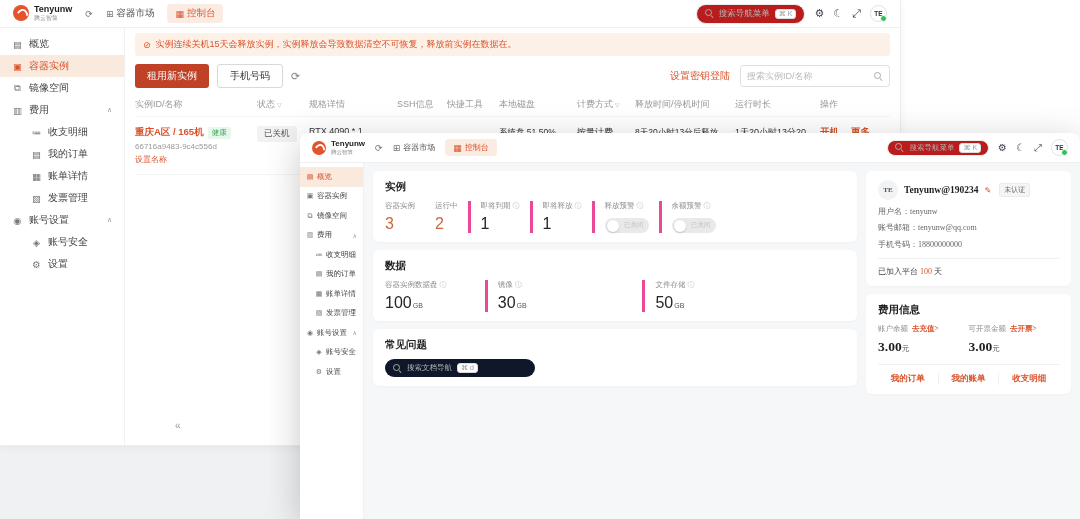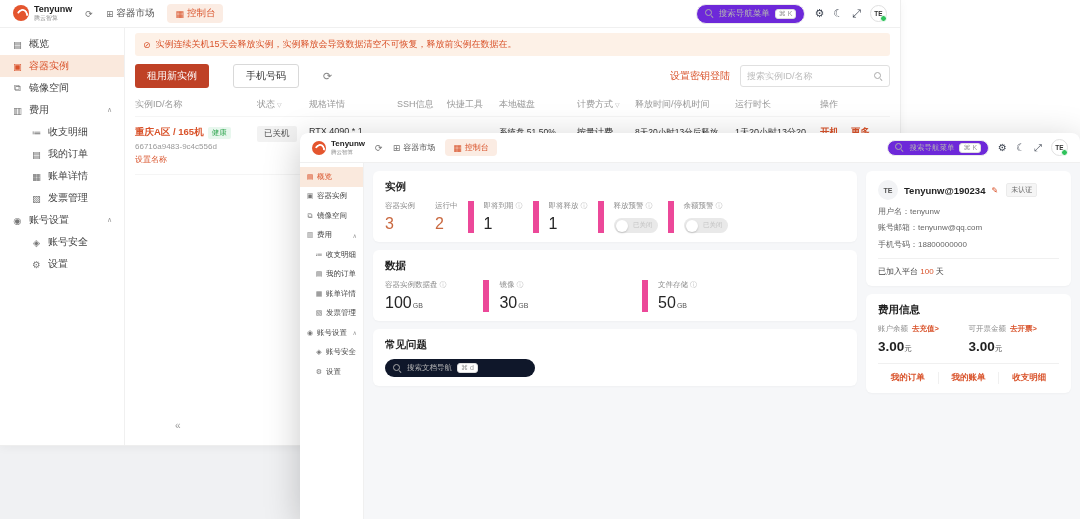--- a/index.html
+++ b/index.html
@@ -9,21 +9,21 @@
     font-family: "Liberation Sans", "DejaVu Sans", sans-serif; color:#262626;
   }
   a { text-decoration: none; }
 
   
   .link { color:#d9532b; cursor:pointer; }
   .mag { width:9px; height:9px; position:relative; display:inline-block; flex:none; }
   .mag::before { content:""; position:absolute; left:0; top:0; width:5px; height:5px; border:1px solid #aaa; border-radius:50%; }
   .mag::after { content:""; position:absolute; left:6px; top:6px; width:3px; height:1px; background:#aaa; transform:rotate(45deg); transform-origin:left center; }
   .kbd { border:1px solid #ddd; background:#fff; border-radius:3px; font-size:7px; padding:0 3px; color:#999; white-space:nowrap; }
-  .search-pill { display:flex; align-items:center; gap:5px; background:#6d28d9; border:1px solid #ececec; border-radius:11px; padding:3px 8px; font-size:8.5px; color:#b3b3b3; cursor:pointer; }
+  .search-pill { display:flex; align-items:center; gap:5px; background:#b91c1c; border:1px solid #ececec; border-radius:11px; padding:3px 8px; font-size:8.5px; color:#b3b3b3; cursor:pointer; }
   .tb-icon { font-size:11px; color:#3d4451; cursor:pointer; line-height:1; }
   .avatar { width:17px; height:17px; border-radius:50%; background:#fff; border:1px solid #e0e0e0; font-size:6.5px; font-weight:bold; color:#333; display:flex; align-items:center; justify-content:center; position:relative; flex:none; cursor:pointer; }
   .avatar::after { content:""; position:absolute; right:-1px; bottom:-1px; width:5px; height:5px; border-radius:50%; background:#2fc25b; border:1px solid #fff; }
 
   .topbar { display:flex; align-items:center; background:#fff; border-bottom:1px solid #f0f0f0; flex:none; }
   .logo { display:flex; align-items:center; gap:5px; }
   .logo-mark { width:16px; height:16px; border-radius:50%; background:#e4552e; position:relative; flex:none; }
   .logo-mark::after { content:""; position:absolute; left:3.5px; top:3.5px; width:7px; height:7px; border:2px solid #fff; border-left-color:transparent; border-bottom-color:transparent; border-radius:50%; transform:rotate(-30deg); }
   .logo-text b { font-size:9px; display:block; line-height:1.1; color:#222; }
   .logo-text span { font-size:6px; color:#8a8a8a; display:block; line-height:1.1; }
@@ -42,21 +42,21 @@
   .nav-item.sub { padding-left:31px; }
   .nav-item .chev { margin-left:auto; font-size:7px; color:#999; }
 
   
   #back-win { position:absolute; left:0; top:0; width:900px; height:445px; background:#fff; box-shadow:0 0 0 1px #eeeeee, 0 2px 10px rgba(0,0,0,.05); display:flex; flex-direction:column; }
   #back-win .topbar { height:28px; padding:0 13px; }
   #back-win .sidenav { width:125px; }
   .page { flex:1; display:flex; flex-direction:column; position:relative; min-width:0; }
   .banner { margin:5px 10px 0; background:#fdf1e7; color:#d9532b; font-size:9px; padding:5px 8px; border-radius:3px; display:flex; gap:5px; align-items:center; }
   .banner .ni { font-size:9px; }
-  .actions { display:flex; align-items:center; margin:8px 10px 3px; gap:24px; }
+  .actions { display:flex; align-items:center; margin:8px 10px 3px; gap:8px; }
   .btn-primary { background:#bf4126; color:#fff; font-size:10px; padding:5px 12px; border-radius:3px; border:none; cursor:pointer; font-family:inherit; }
   .btn-default { background:#fff; border:1px solid #d9d9d9; color:#333; font-size:10px; padding:4px 12px; border-radius:3px; cursor:pointer; font-family:inherit; }
   .refresh-btn { color:#888; font-size:11px; cursor:pointer; }
   .inst-search { margin-left:auto; display:flex; align-items:center; gap:10px; }
   .inst-search .link { font-size:10px; }
   .search-box { width:150px; height:22px; border:1px solid #e0e0e0; border-radius:3px; display:flex; align-items:center; padding:0 6px; background:#fff; }
   .search-box input { border:none; outline:none; flex:1; font-size:9px; color:#333; min-width:0; background:transparent; font-family:inherit; }
   input::placeholder { color:#bbb; }
 
   .table { margin:2px 10px 0; }
@@ -92,27 +92,27 @@
   #front-win .search-pill { font-size:7.5px; padding:2px 7px; }
   #front-win .tb-icon { font-size:10px; }
   #front-win .sidenav { width:64px; padding-top:4px; }
   #front-win .nav-item { height:19.5px; font-size:7.5px; gap:3px; padding:0 6px; }
   #front-win .nav-item .ni { font-size:7px; width:8px; }
   #front-win .nav-item.sub { padding-left:15px; }
   #front-win .nav-item .chev { font-size:6px; }
 
   .ov-main { flex:1; display:flex; gap:9px; padding:8px 9px; min-width:0; overflow:hidden; }
   .col-left { flex:1; display:flex; flex-direction:column; gap:8px; min-width:0; }
-  .col-right { width:205px; flex:none; display:flex; flex-direction:column; gap:8px; }
+  .col-right { width:205px; flex:none; display:flex; flex-direction:column; gap:8px;font-family:Liberation Serif, serif; }
   .card { background:#fff; border-radius:6px; padding:9px 12px; box-shadow:0 1px 2px rgba(0,0,0,.03); }
   .card-title { font-size:10.5px; font-weight:bold; margin-bottom:7px; color:#1f1f1f; }
   .stat-row { display:flex; align-items:flex-start; }
   .stat { padding:0 10px; min-width:0; }
   .stat:first-child { padding-left:0; }
-  .stat.div { border-left:6px solid #ec4899; }
+  .stat.div { border-left:3px solid #ec4899; }
   .stat-label { font-size:7.5px; color:#8c8c8c; display:flex; align-items:center; gap:2px; white-space:nowrap; }
   .stat-label .info { font-size:7px; color:#bbb; }
   .stat-value { font-size:16px; margin-top:4px; font-weight:500; color:#262626; }
   .stat-value.orange { color:#c9683f; }
   .stat-value .unit { font-size:7px; color:#555; margin-left:1px; font-weight:normal; }
   .toggle { margin-top:7px; width:44px; height:15px; background:#e9e9e9; border-radius:8px; position:relative; display:flex; align-items:center; justify-content:flex-end; padding-right:5px; font-size:6.5px; color:#c3c3c3; cursor:pointer; }
   .toggle::before { content:""; position:absolute; left:2px; top:1.5px; width:12px; height:12px; background:#fff; border-radius:50%; box-shadow:0 1px 2px rgba(0,0,0,.18); }
 
   .faq-pill { width:150px; display:flex; align-items:center; gap:5px; background:#0f172a; border-radius:11px; padding:4px 8px; font-size:7.5px; color:#b5b5b5; cursor:pointer; }
 

